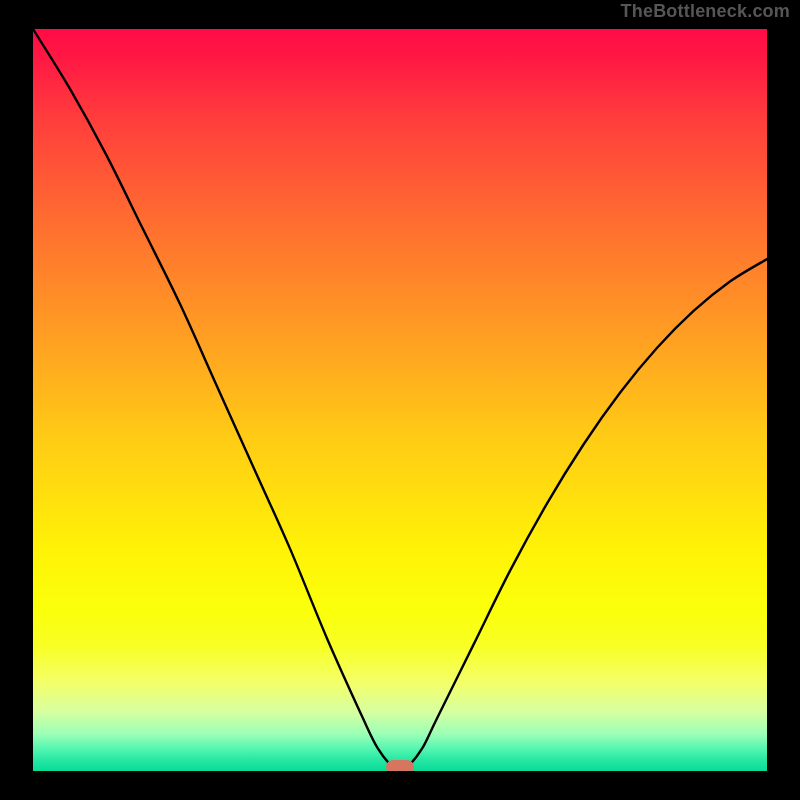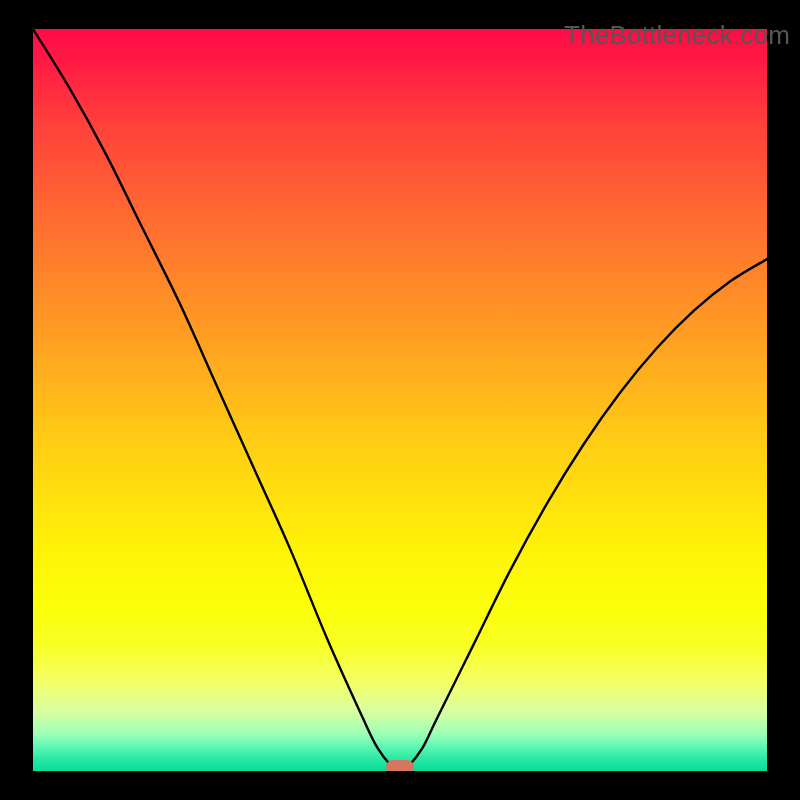--- a/index.html
+++ b/index.html
@@ -11,25 +11,25 @@
     overflow: hidden;
   }
   .frame {
     position: relative;
     width: 800px;
     height: 800px;
     background: #000;
   }
   .watermark {
     position: absolute;
-    top: 20px;
+    top: 1px;
     right: 10px;
     font-family: Arial, Helvetica, sans-serif;
-    font-size: 26px;
-    font-weight: 400;
+    font-size: 18px;
+    font-weight: 700;
     color: #565656;
     letter-spacing: 0.2px;
     z-index: 5;
   }
   .plot-area {
     position: absolute;
     left: 33px;
     top: 29px;
     width: 734px;
     height: 742px;

